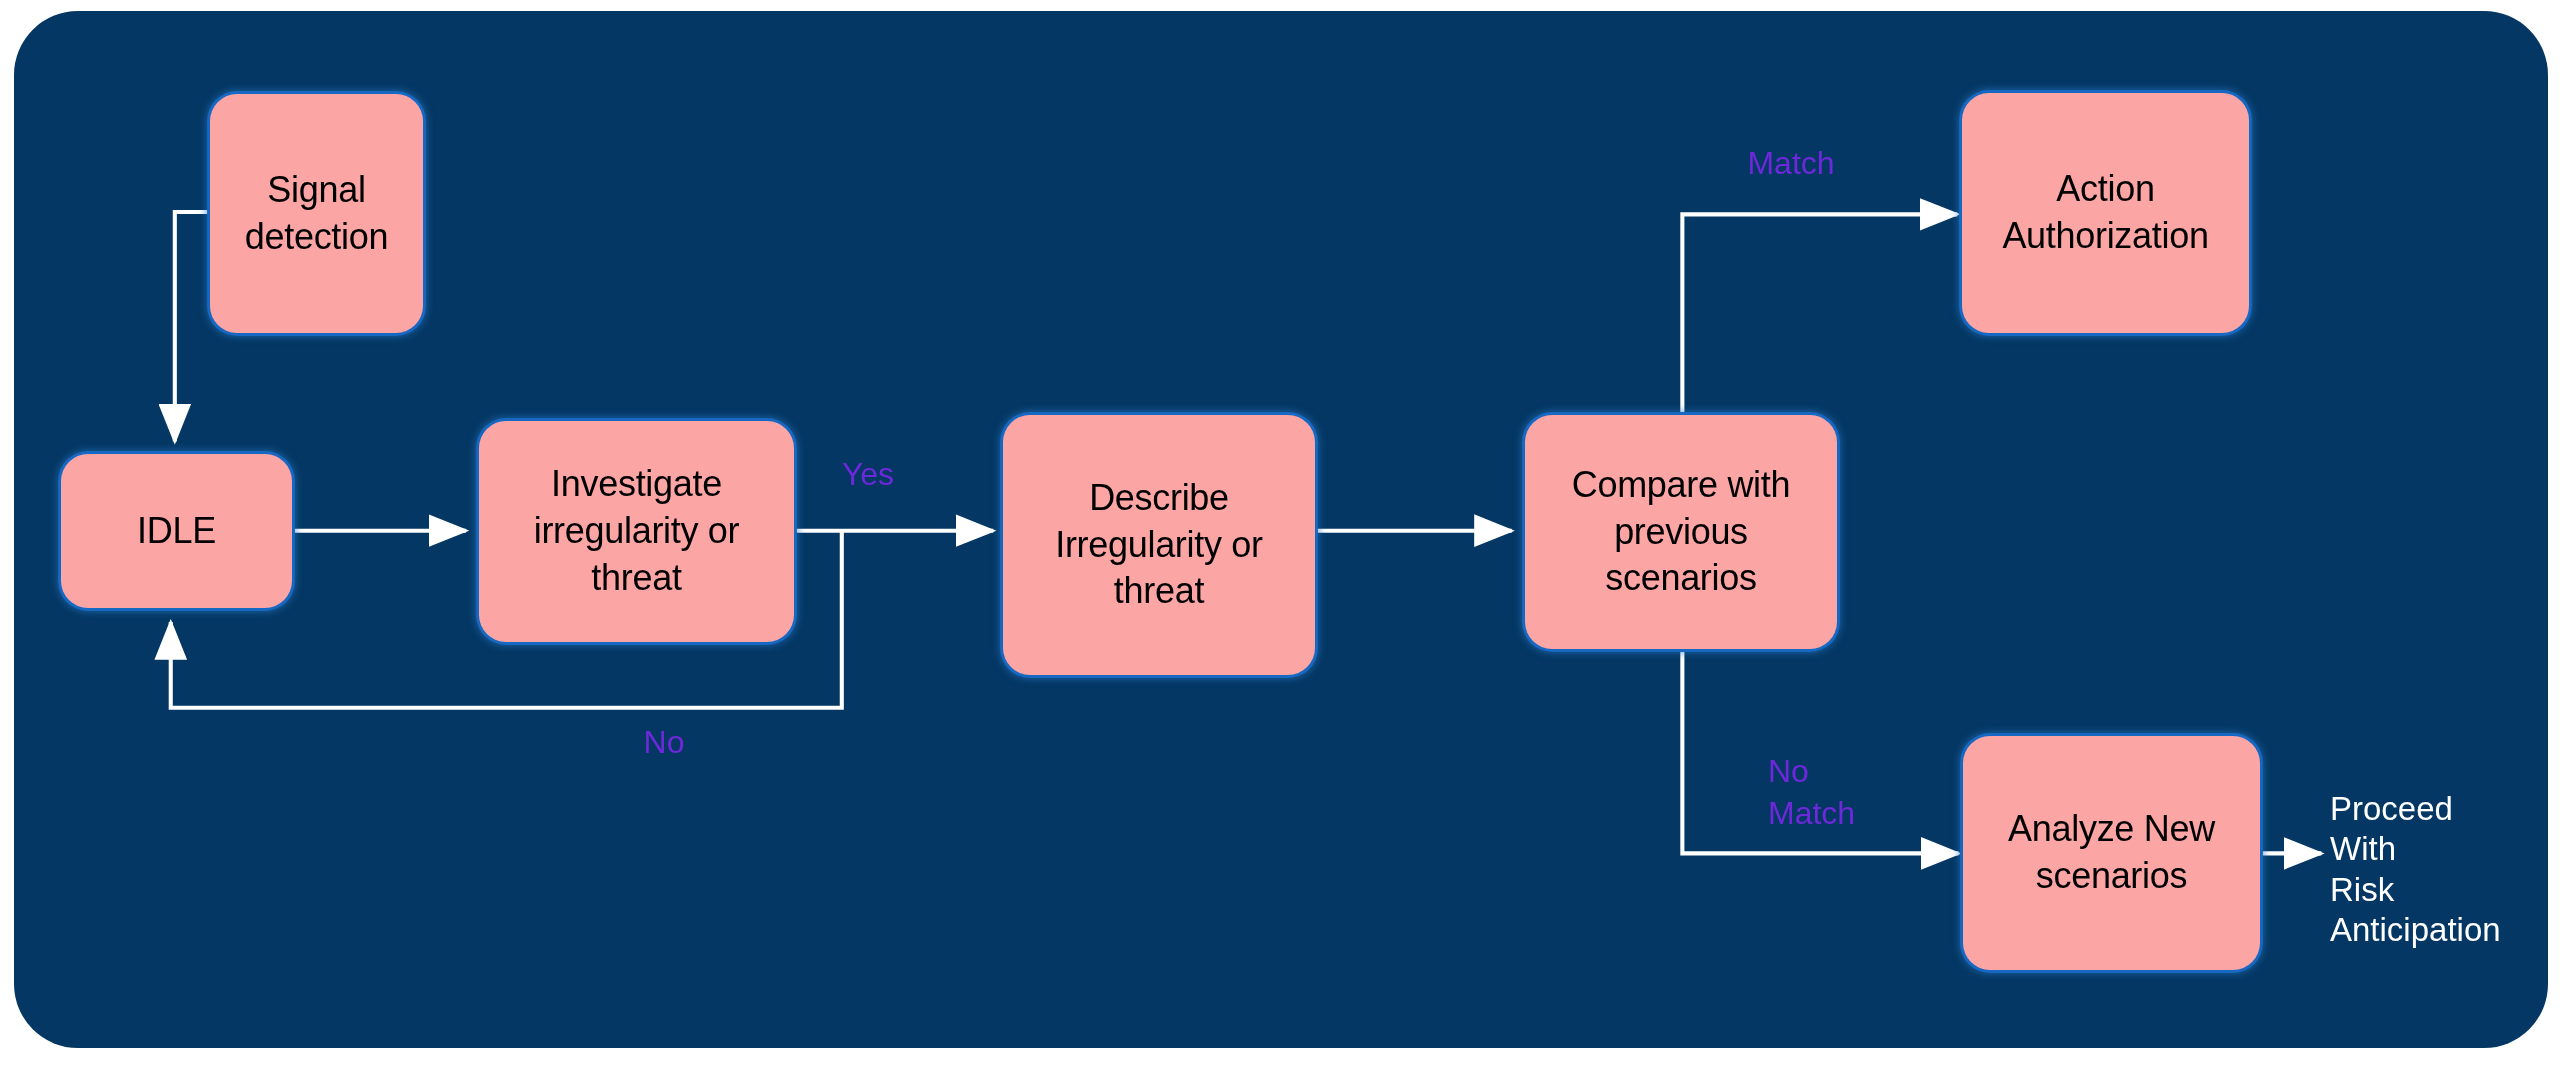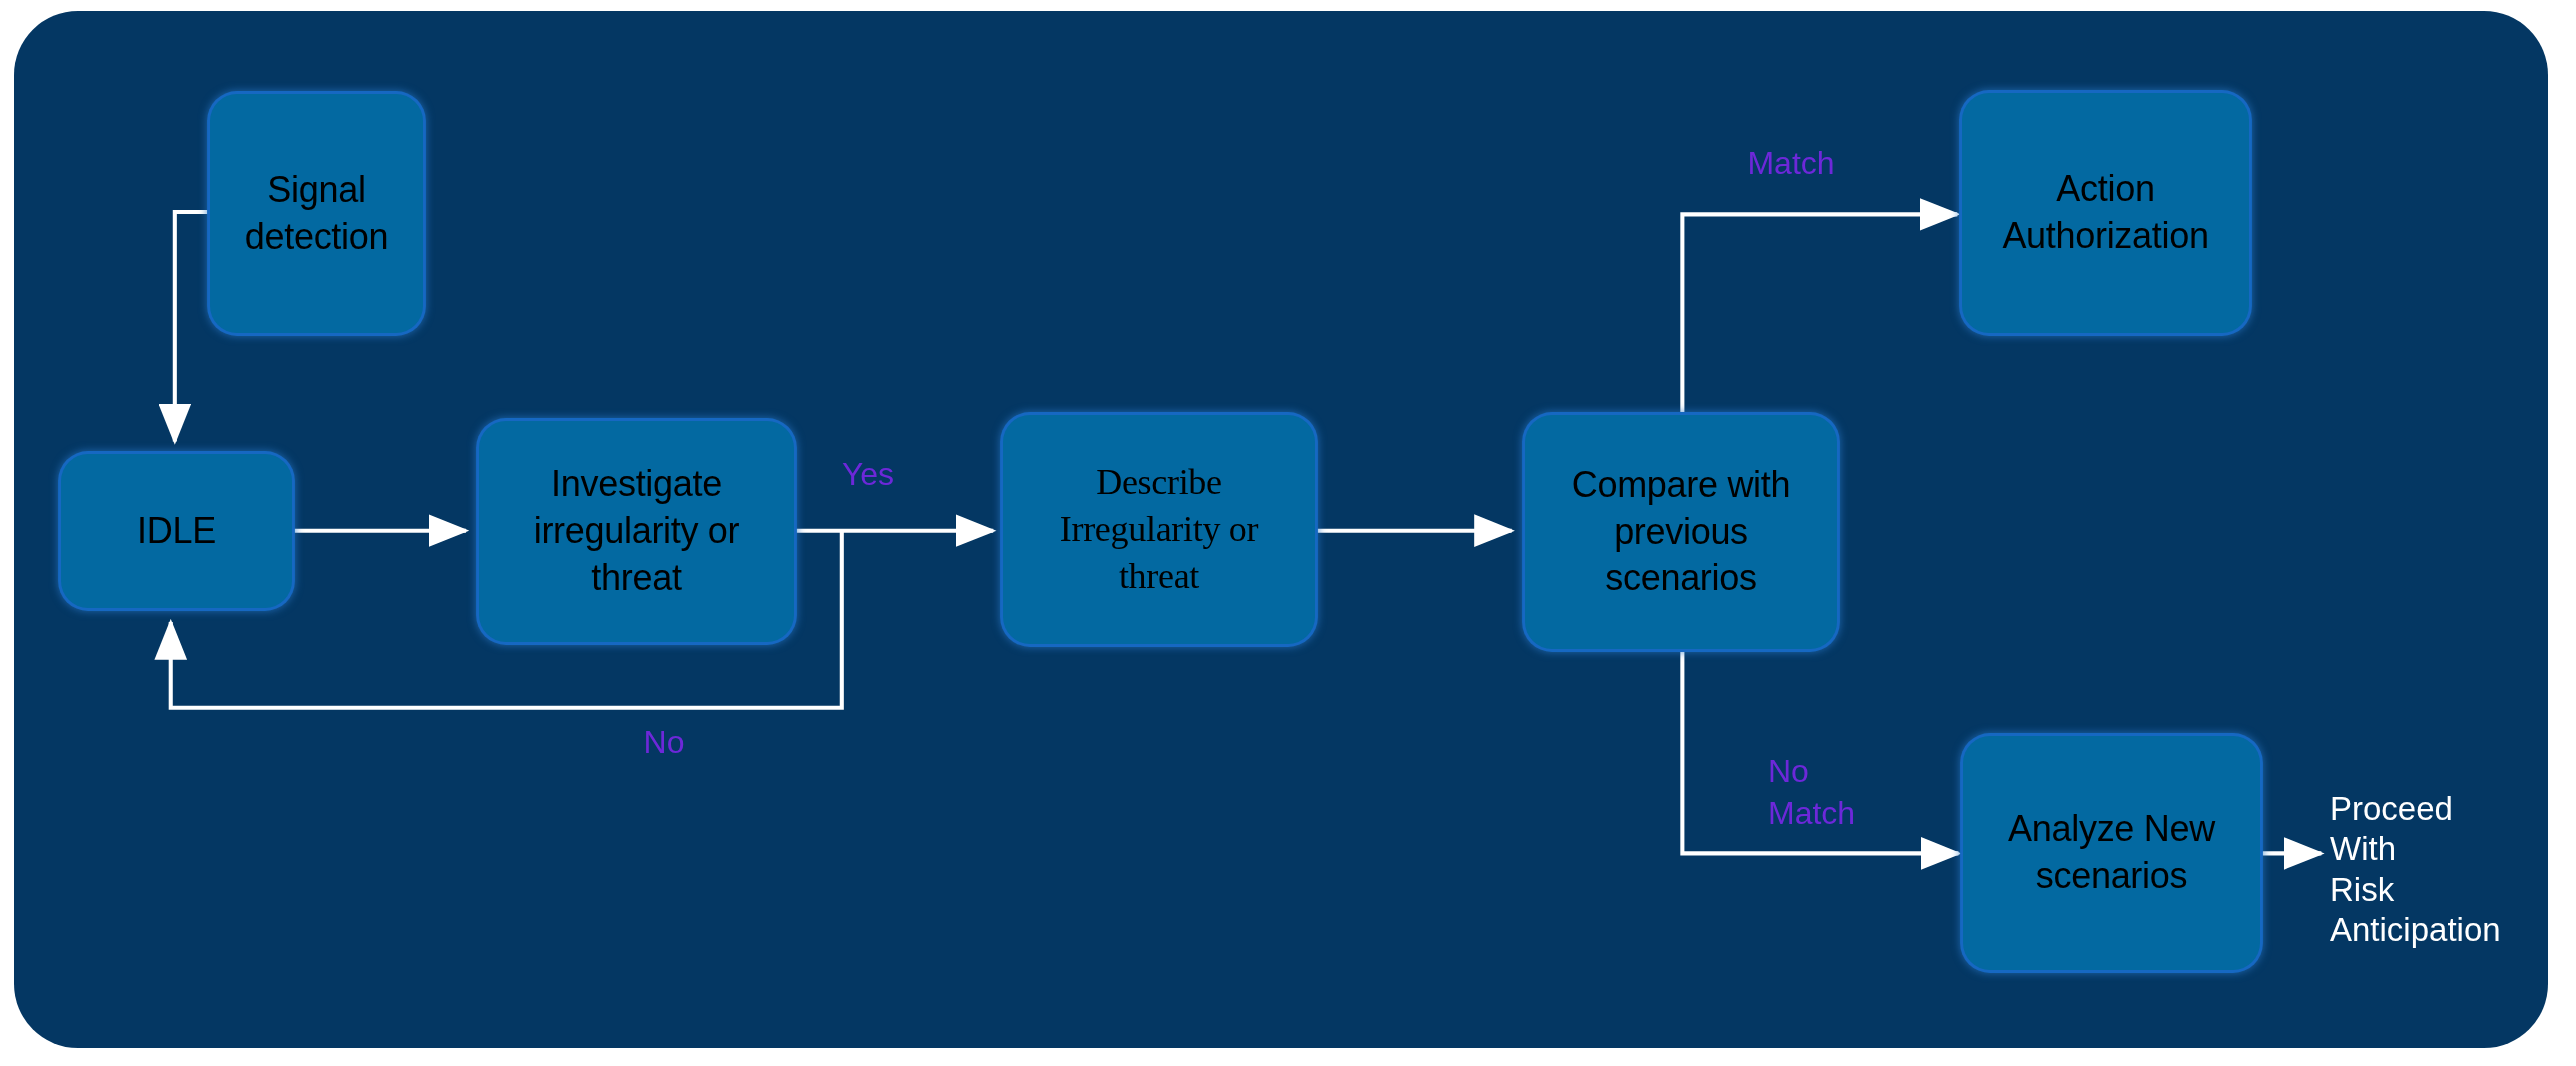--- a/index.html
+++ b/index.html
@@ -31,21 +31,21 @@
   svg.edges {
     position: absolute;
     left: 0;
     top: 0;
     width: 2576px;
     height: 1066px;
     pointer-events: none;
   }
   .node {
     position: absolute;
-    background: #0369a1;
+    background: #fca5a5;
     border-radius: 27px;
     box-shadow: 0 0 0 2.9px #1668c2, 0 0 8.2px 2.9px rgba(40,120,200,0.75);
     display: flex;
     align-items: center;
     justify-content: center;
     text-align: center;
     color: #000000;
     font-family: "Liberation Sans", sans-serif;
     font-size: 36px;
     line-height: 1.30;
@@ -116,21 +116,21 @@
   <div class="node" style="left:61px; top:454px; width:231px; height:154px;">
     <span class="label" style="white-space: pre-line;">IDLE</span>
   </div>
 
   <div class="node" style="left:479px; top:421px; width:315px; height:221px;">
     <span class="label" style="white-space: pre-line;">Investigate
 irregularity or
 threat</span>
   </div>
 
-  <div class="node" style="left:1003px; top:415px; width:312px; height:229px;font-family:Liberation Serif, serif;">
+  <div class="node" style="left:1003px; top:415px; width:312px; height:260px;">
     <span class="label" style="white-space: pre-line;">Describe
 Irregularity or
 threat</span>
   </div>
 
   <div class="node" style="left:1525px; top:415px; width:312px; height:234px;">
     <span class="label" style="white-space: pre-line;">Compare with
 previous
 scenarios</span>
   </div>

